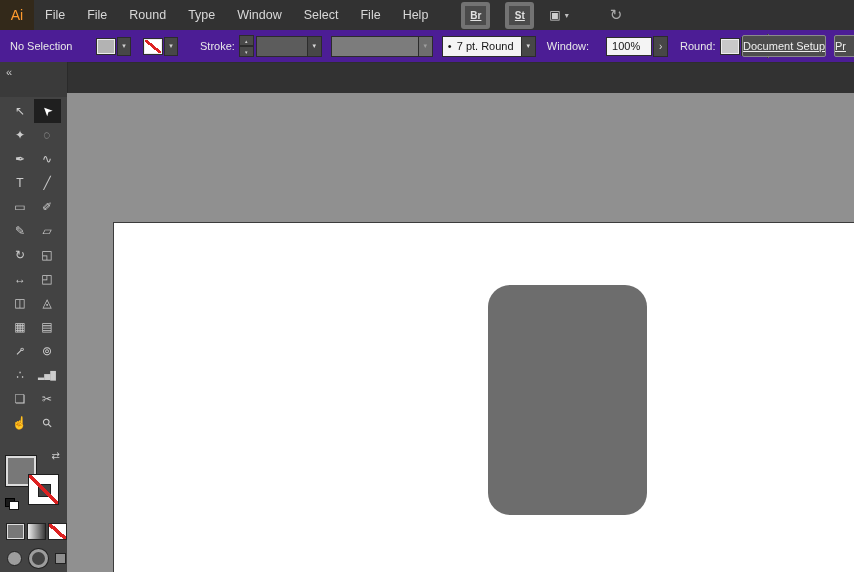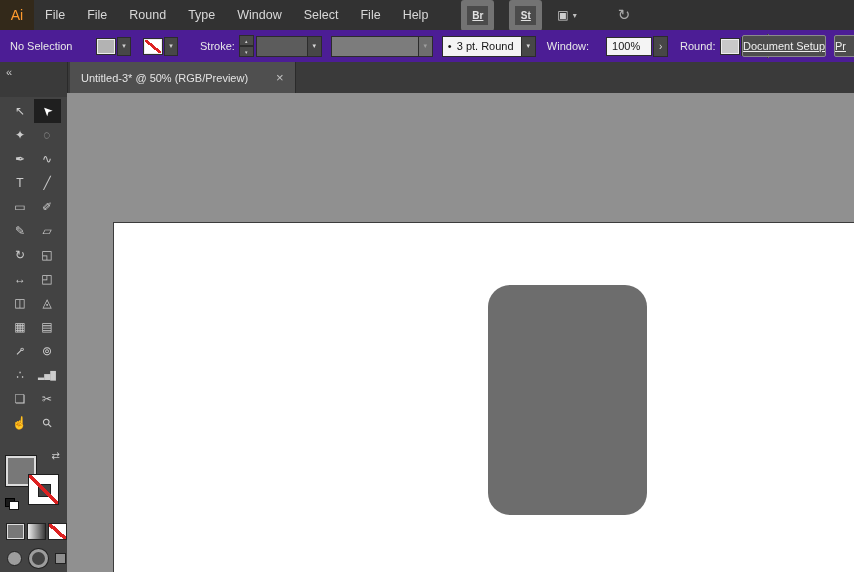--- a/index.html
+++ b/index.html
@@ -6,21 +6,21 @@
     font-family:"Liberation Sans",sans-serif;background:#323232;}
   .app{position:absolute;inset:0;width:854px;height:572px;}
 
   
   .menubar{position:absolute;left:0;top:0;right:0;height:30px;background:#323232;
     border-bottom:1px solid #262626;display:flex;align-items:center;color:#d8d8d8;font-size:12.5px;}
   .logo{width:34px;height:36px;background:#33291a;color:#ff9a2e;font-weight:normal;font-size:14px;
     display:flex;align-items:center;justify-content:center;}
   .menu-item{padding:12px 11px;height:30px;line-height:30px;cursor:default;}
   .mb-icons{display:flex;align-items:center;margin-left:22px;gap:15px;}
-  .badge{width:21px;height:19px;border:6px solid #737373;border-radius:3px;background:#4b4b4b;
+  .badge{width:21px;height:19px;border:4px solid #737373;border-radius:3px;background:#4b4b4b;
     color:#e2e2e2;font-size:10px;font-weight:bold;display:flex;align-items:center;justify-content:center;text-decoration:underline;}
   .ws{display:flex;align-items:center;gap:4px;color:#cfcfcf;}
   .ws-icon{font-size:12px;}
   .chev{font-size:8px;color:#bfbfbf;}
   .sync{margin-left:26px;color:#a9a9a9;font-size:15px;}
 
   
   .controlbar{position:absolute;top:30px;left:0;right:0;height:32px;background:#4c1d95;
     border-bottom:1px solid #2e2e2e;display:flex;align-items:center;font-size:11px;color:#e8e8e8;}
   .sel-status{margin-left:10px;width:80px;}
@@ -156,21 +156,21 @@
     </span>
 
     <span class="combo c-dis" style="width:100px;margin-left:9px;">
       <span class="val"></span>
       <span class="dd">▾</span>
     </span>
 
     <span class="combo c-white" style="width:92px;margin-left:9px;">
       <span class="val">
         <span style="margin-right:5px;">•</span>
-        <span>3 pt. Round</span>
+        <span>7 pt. Round</span>
       </span>
       <span class="dd">▾</span>
     </span>
 
     <span style="margin-left:11px;">Window:</span>
     <span class="field" style="width:34px;margin-left:17px;">100%</span>
     <span class="opchev">
         <span>›</span>
       </span>
 
@@ -181,26 +181,20 @@
           <span>▾</span>
         </span>
     </span>
 
     <span class="vdiv"></span>
 
     <span class="btn btn-doc">Document Setup</span>
     <span class="btn btn-pr">Pr</span>
   </div>
 
-  <div class="tabbar">
-    <div class="tab">
-      <span class="tab-title">Untitled-3* @ 50% (RGB/Preview)</span>
-      <span class="tab-close">×</span>
-    </div>
-  </div>
 
   <div class="dock">
     <div class="dock-header">
       <span>«</span>
     </div>
 
     <div class="tools">
       <div class="tool">
           <span>↖</span>
         </div>

